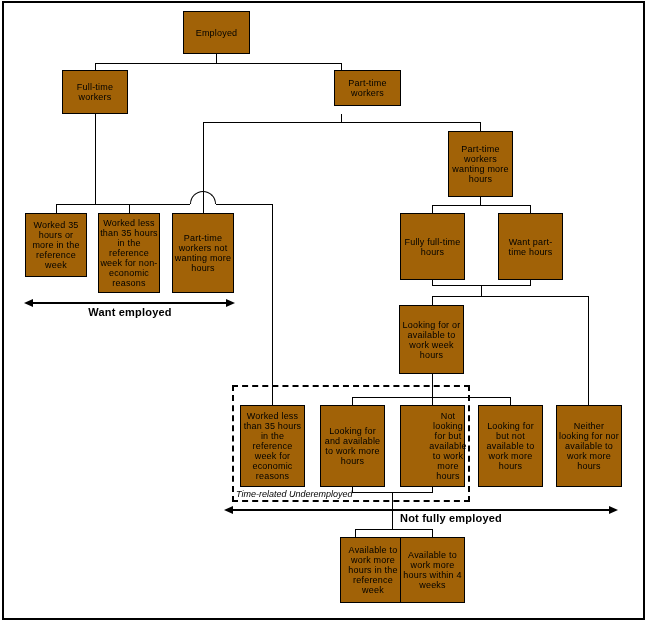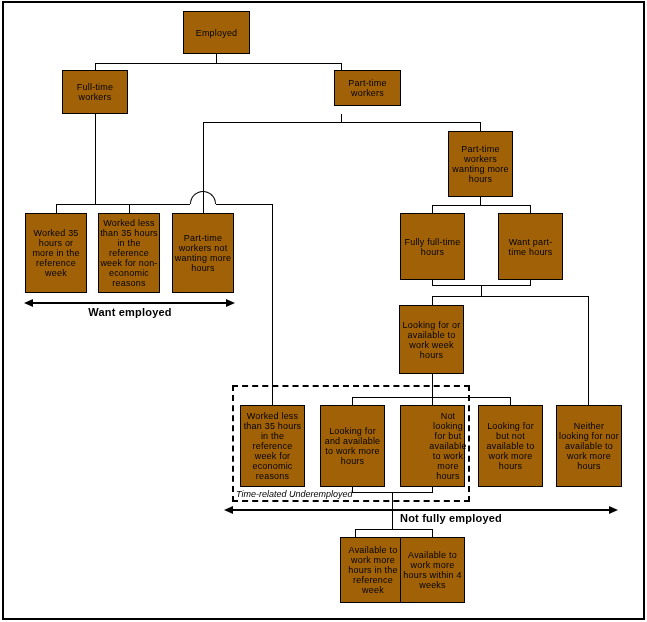--- a/index.html
+++ b/index.html
@@ -36,21 +36,21 @@
   .head-right{border-left:9px solid #000;}
   .arrow-label{
     position:absolute;font-size:11px;font-weight:bold;text-align:center;
     letter-spacing:0.2px;z-index:4;white-space:nowrap;
   }
   
   #n-employed{left:183px;top:11px;width:67px;height:43px;}
   #n-ft{left:62px;top:70px;width:66px;height:44px;}
   #n-pt{left:308px;top:70px;width:67px;height:36px;margin-left:26px;}
   #n-ptwant{left:448px;top:131px;width:65px;height:66px;}
-  #n-w35{left:25px;top:213px;width:62px;height:80px;}
+  #n-w35{left:25px;top:213px;width:62px;height:64px;}
   #n-wlnon{left:98px;top:213px;width:62px;height:80px;}
   #n-ptnot{left:172px;top:213px;width:62px;height:80px;}
   #n-wantft{left:400px;top:213px;width:65px;height:67px;}
   #n-wantpt{left:498px;top:213px;width:65px;height:67px;}
   #n-lookavail{left:399px;top:305px;width:65px;height:69px;}
   #n-wleco{left:240px;top:405px;width:65px;height:82px;}
   #n-lookand{left:320px;top:405px;width:65px;height:82px;}
   #n-notlook{left:400px;top:405px;width:65px;height:82px;padding-left:32px;}
   #n-looknot{left:478px;top:405px;width:65px;height:82px;}
   #n-neither{left:556px;top:405px;width:66px;height:82px;}

